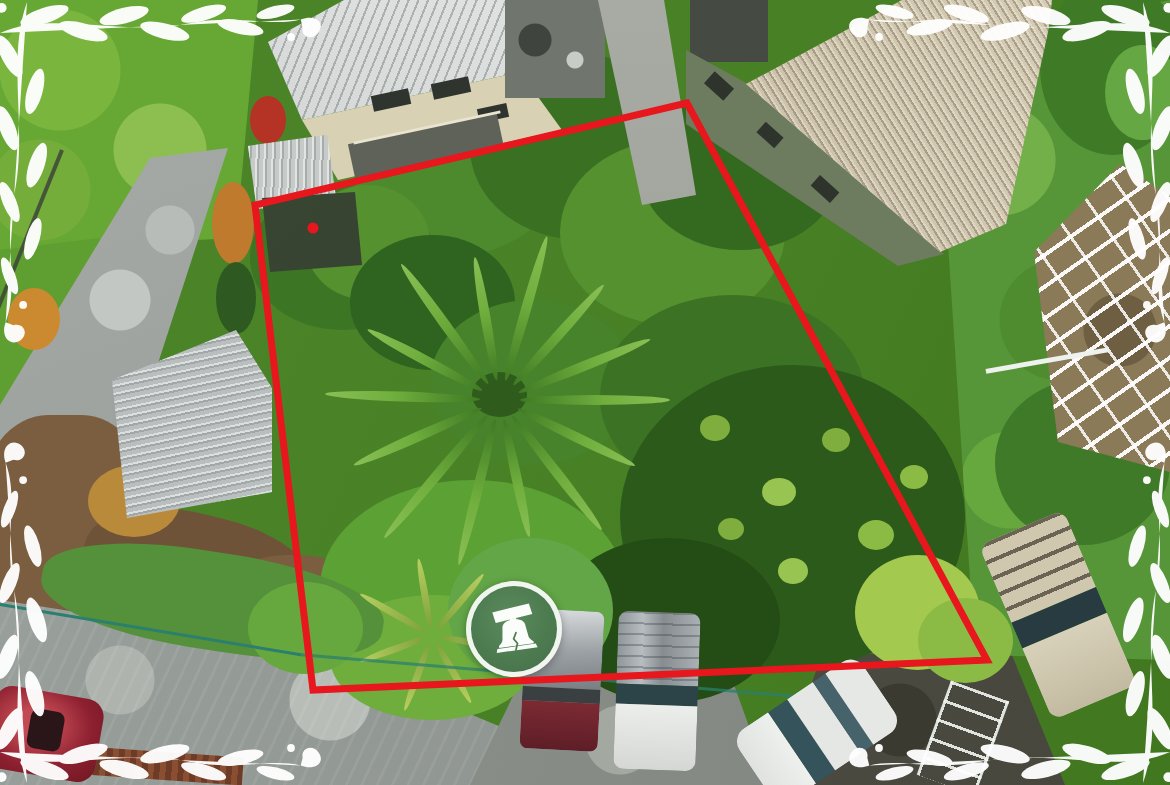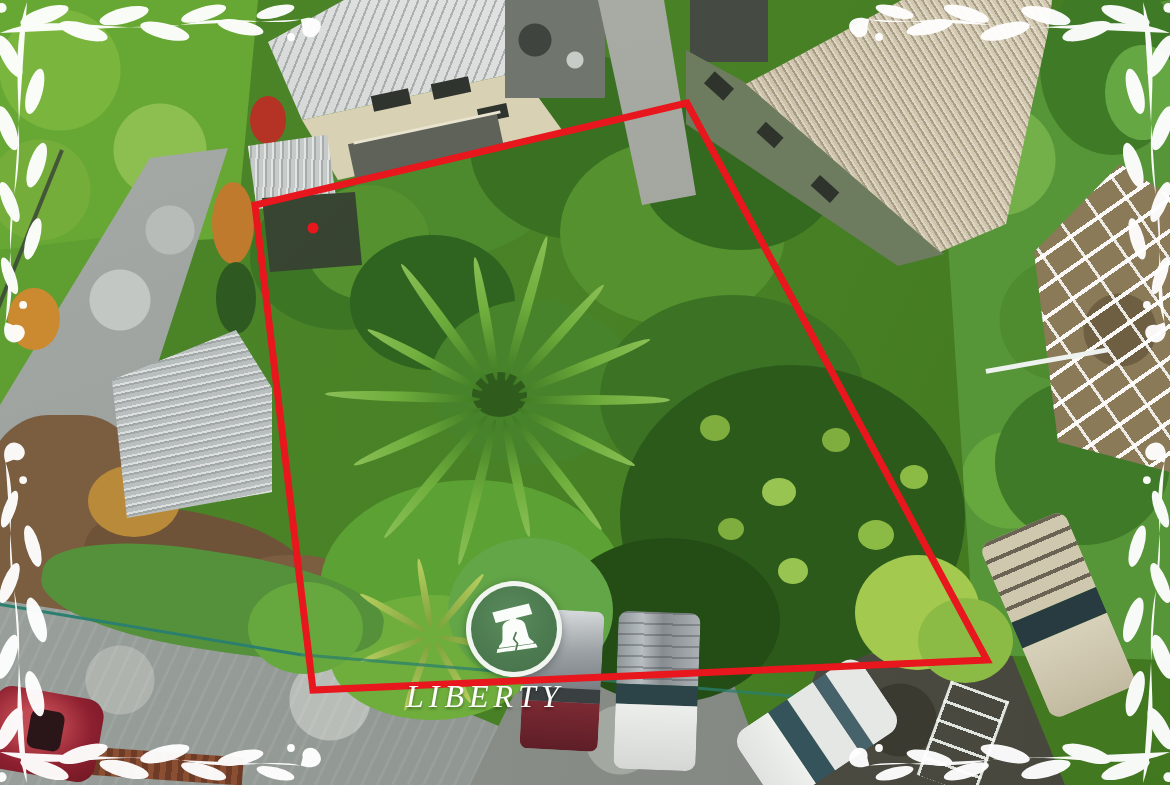--- a/index.html
+++ b/index.html
@@ -270,21 +270,20 @@
     <svg width="62" height="62" viewBox="0 0 96 96">
       <g transform="rotate(-8 48 46)" fill="#fbfdfa">
         <path d="M18,18 L76,12 L79,29 L21,35 Z"></path>
         <path d="M43,32 l10,-1 l1.5,7 l-10,1 z"></path>
         <path d="M30,46 C30,37 38,33 48,33 C58,33 66,37 66,45 L68,60 C68,65 71,68 75,71 L75,74 L21,74 L21,71 C25,68 28,65 28,60 Z"></path>
         <path d="M18,75 h60 l2,6 h-64 z"></path>
         <path d="M46,81 l4,-10 l-5,-8 l5,-9" fill="none" stroke="#4d7b50" stroke-width="2.6" stroke-linecap="round"></path>
       </g>
     </svg>
   </div>
-  <div id="wm1" class="wm-text text-layer" style="color: rgb(252, 253, 250);">LIBERTY</div>
 
   <svg class="vine tl vine-layer" viewBox="0 0 340 360" width="330" height="350" style="color: rgb(255, 255, 255);">
       <use href="#vine-orn"></use>
     </svg>
   <svg class="vine tr vine-layer" viewBox="0 0 340 360" width="330" height="350" style="color: rgb(255, 255, 255);">
       <use href="#vine-orn"></use>
     </svg>
   <svg class="vine bl vine-layer" viewBox="0 0 340 360" width="330" height="350" style="color: rgb(255, 255, 255);">
       <use href="#vine-orn"></use>
     </svg>

